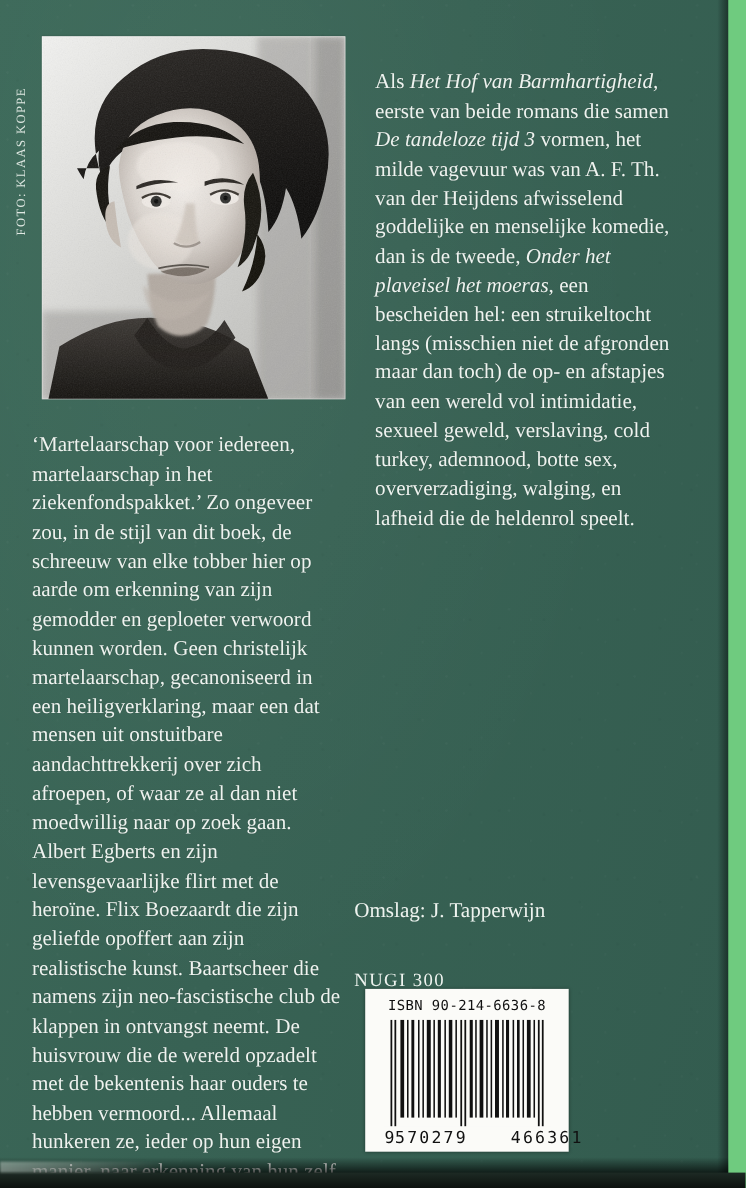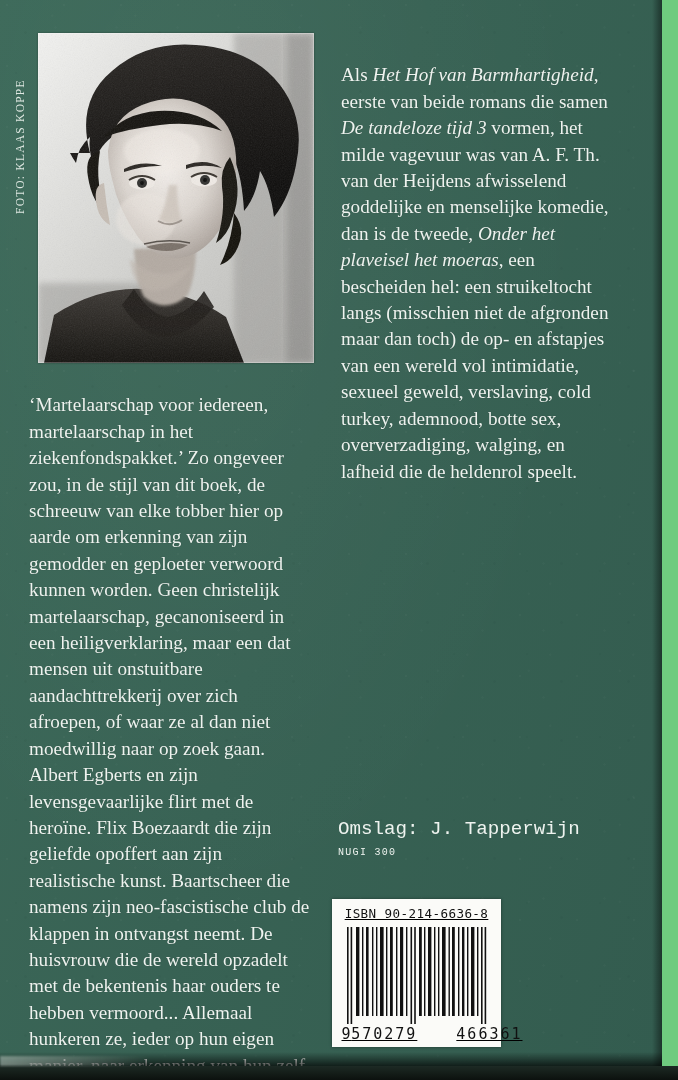--- a/index.html
+++ b/index.html
@@ -127,52 +127,52 @@
     left: 341px;
     top: 36px;
     width: 278px;
   }
   .col em {
   }
 
   
   .colophon {
     position: absolute;
-    left: 338px;
+    left: 322px;
     top: 817px;
     color: #eef3ef;
-    font-family: Liberation Mono, monospace;
+    font-family: Liberation Serif, serif;
   }
   .colophon .omslag {
     font-size: 19.2px;
     line-height: 24px;
     display: block;
   }
   .colophon .nugi {
     display: block;
-    font-size: 10px;
+    font-size: 17px;
     line-height: 23px;
     letter-spacing: 1.3px;
+    margin-top: 38px;
   }
 
   
   .barcode-label {
     position: absolute;
     left: 332px;
     top: 899px;
-    width: 169px;
+    width: 185px;
     height: 148px;
     background: #fbfbf8;
     box-shadow: 0 0 3px rgba(0,0,0,.4);
     display: flex;
     flex-direction: column;
     align-items: center;
     padding-top: 7px;
     box-sizing: border-box;
-    text-decoration: underline;
   }
   .barcode-isbn {
     font-family: "DejaVu Sans Mono", "Liberation Mono", monospace;
     font-size: 12.6px;
     letter-spacing: .4px;
     color: #111;
     white-space: nowrap;
   }
   .barcode-bars {
     margin-top: 6px;

